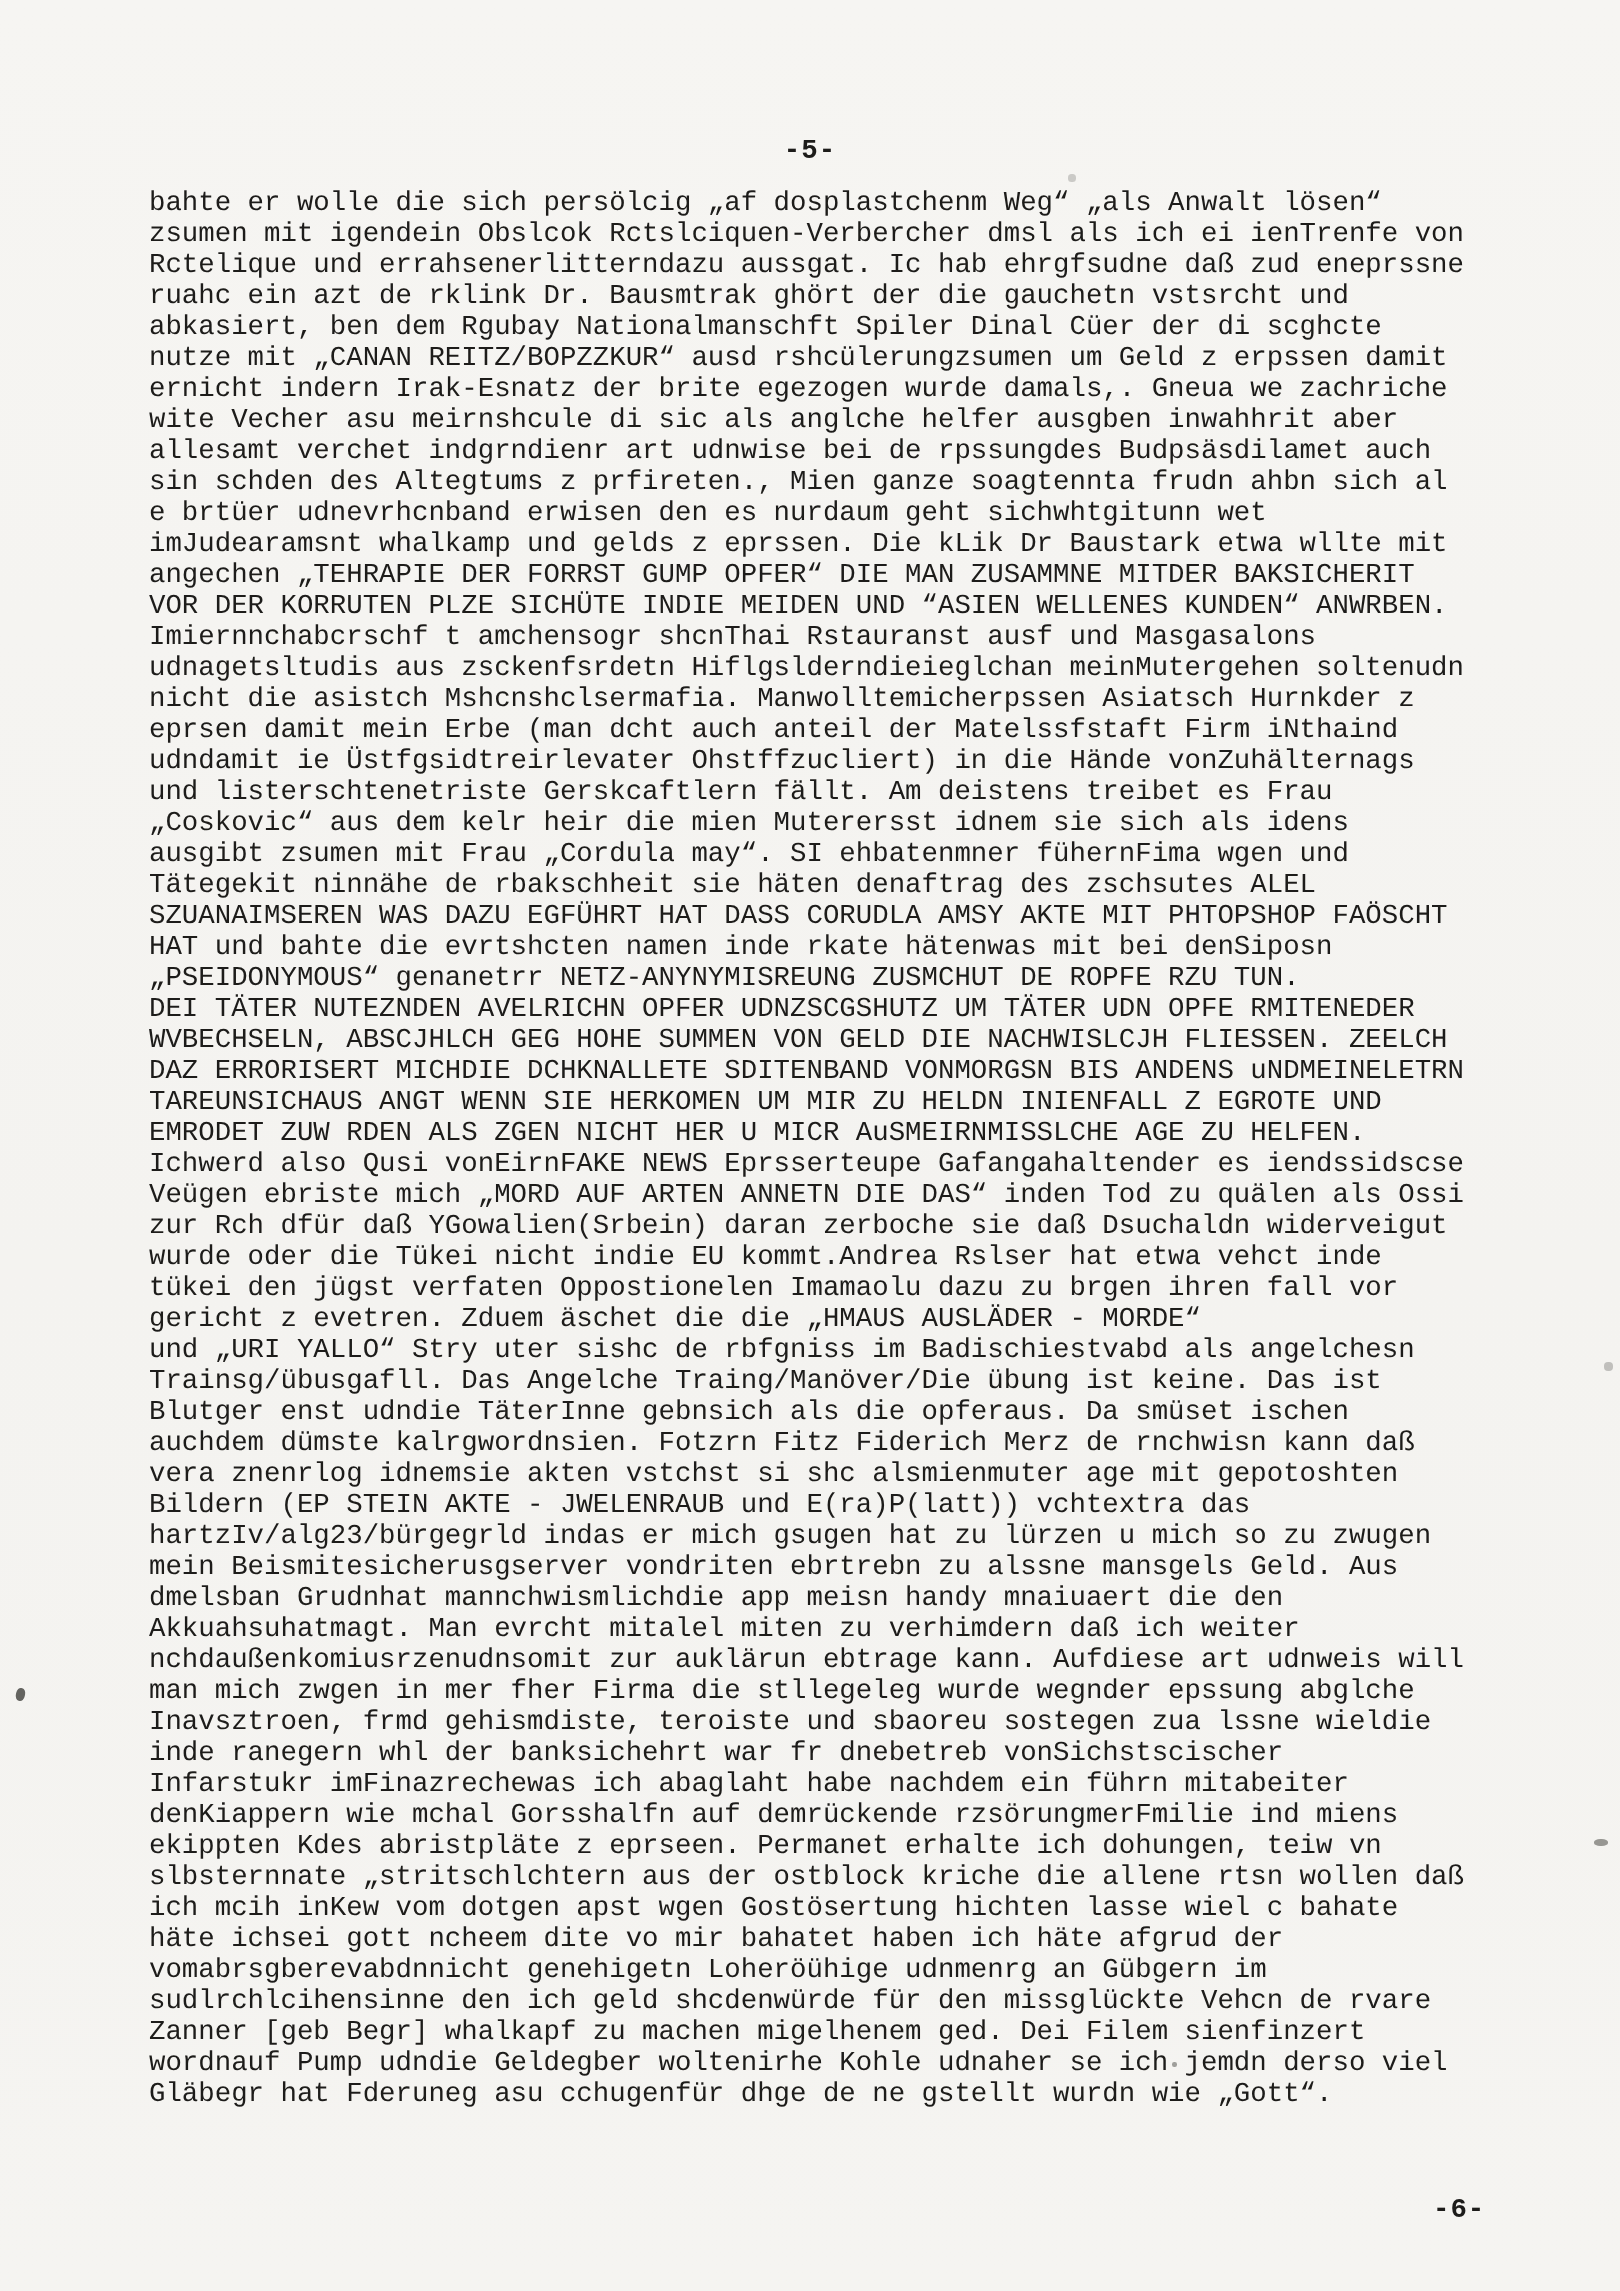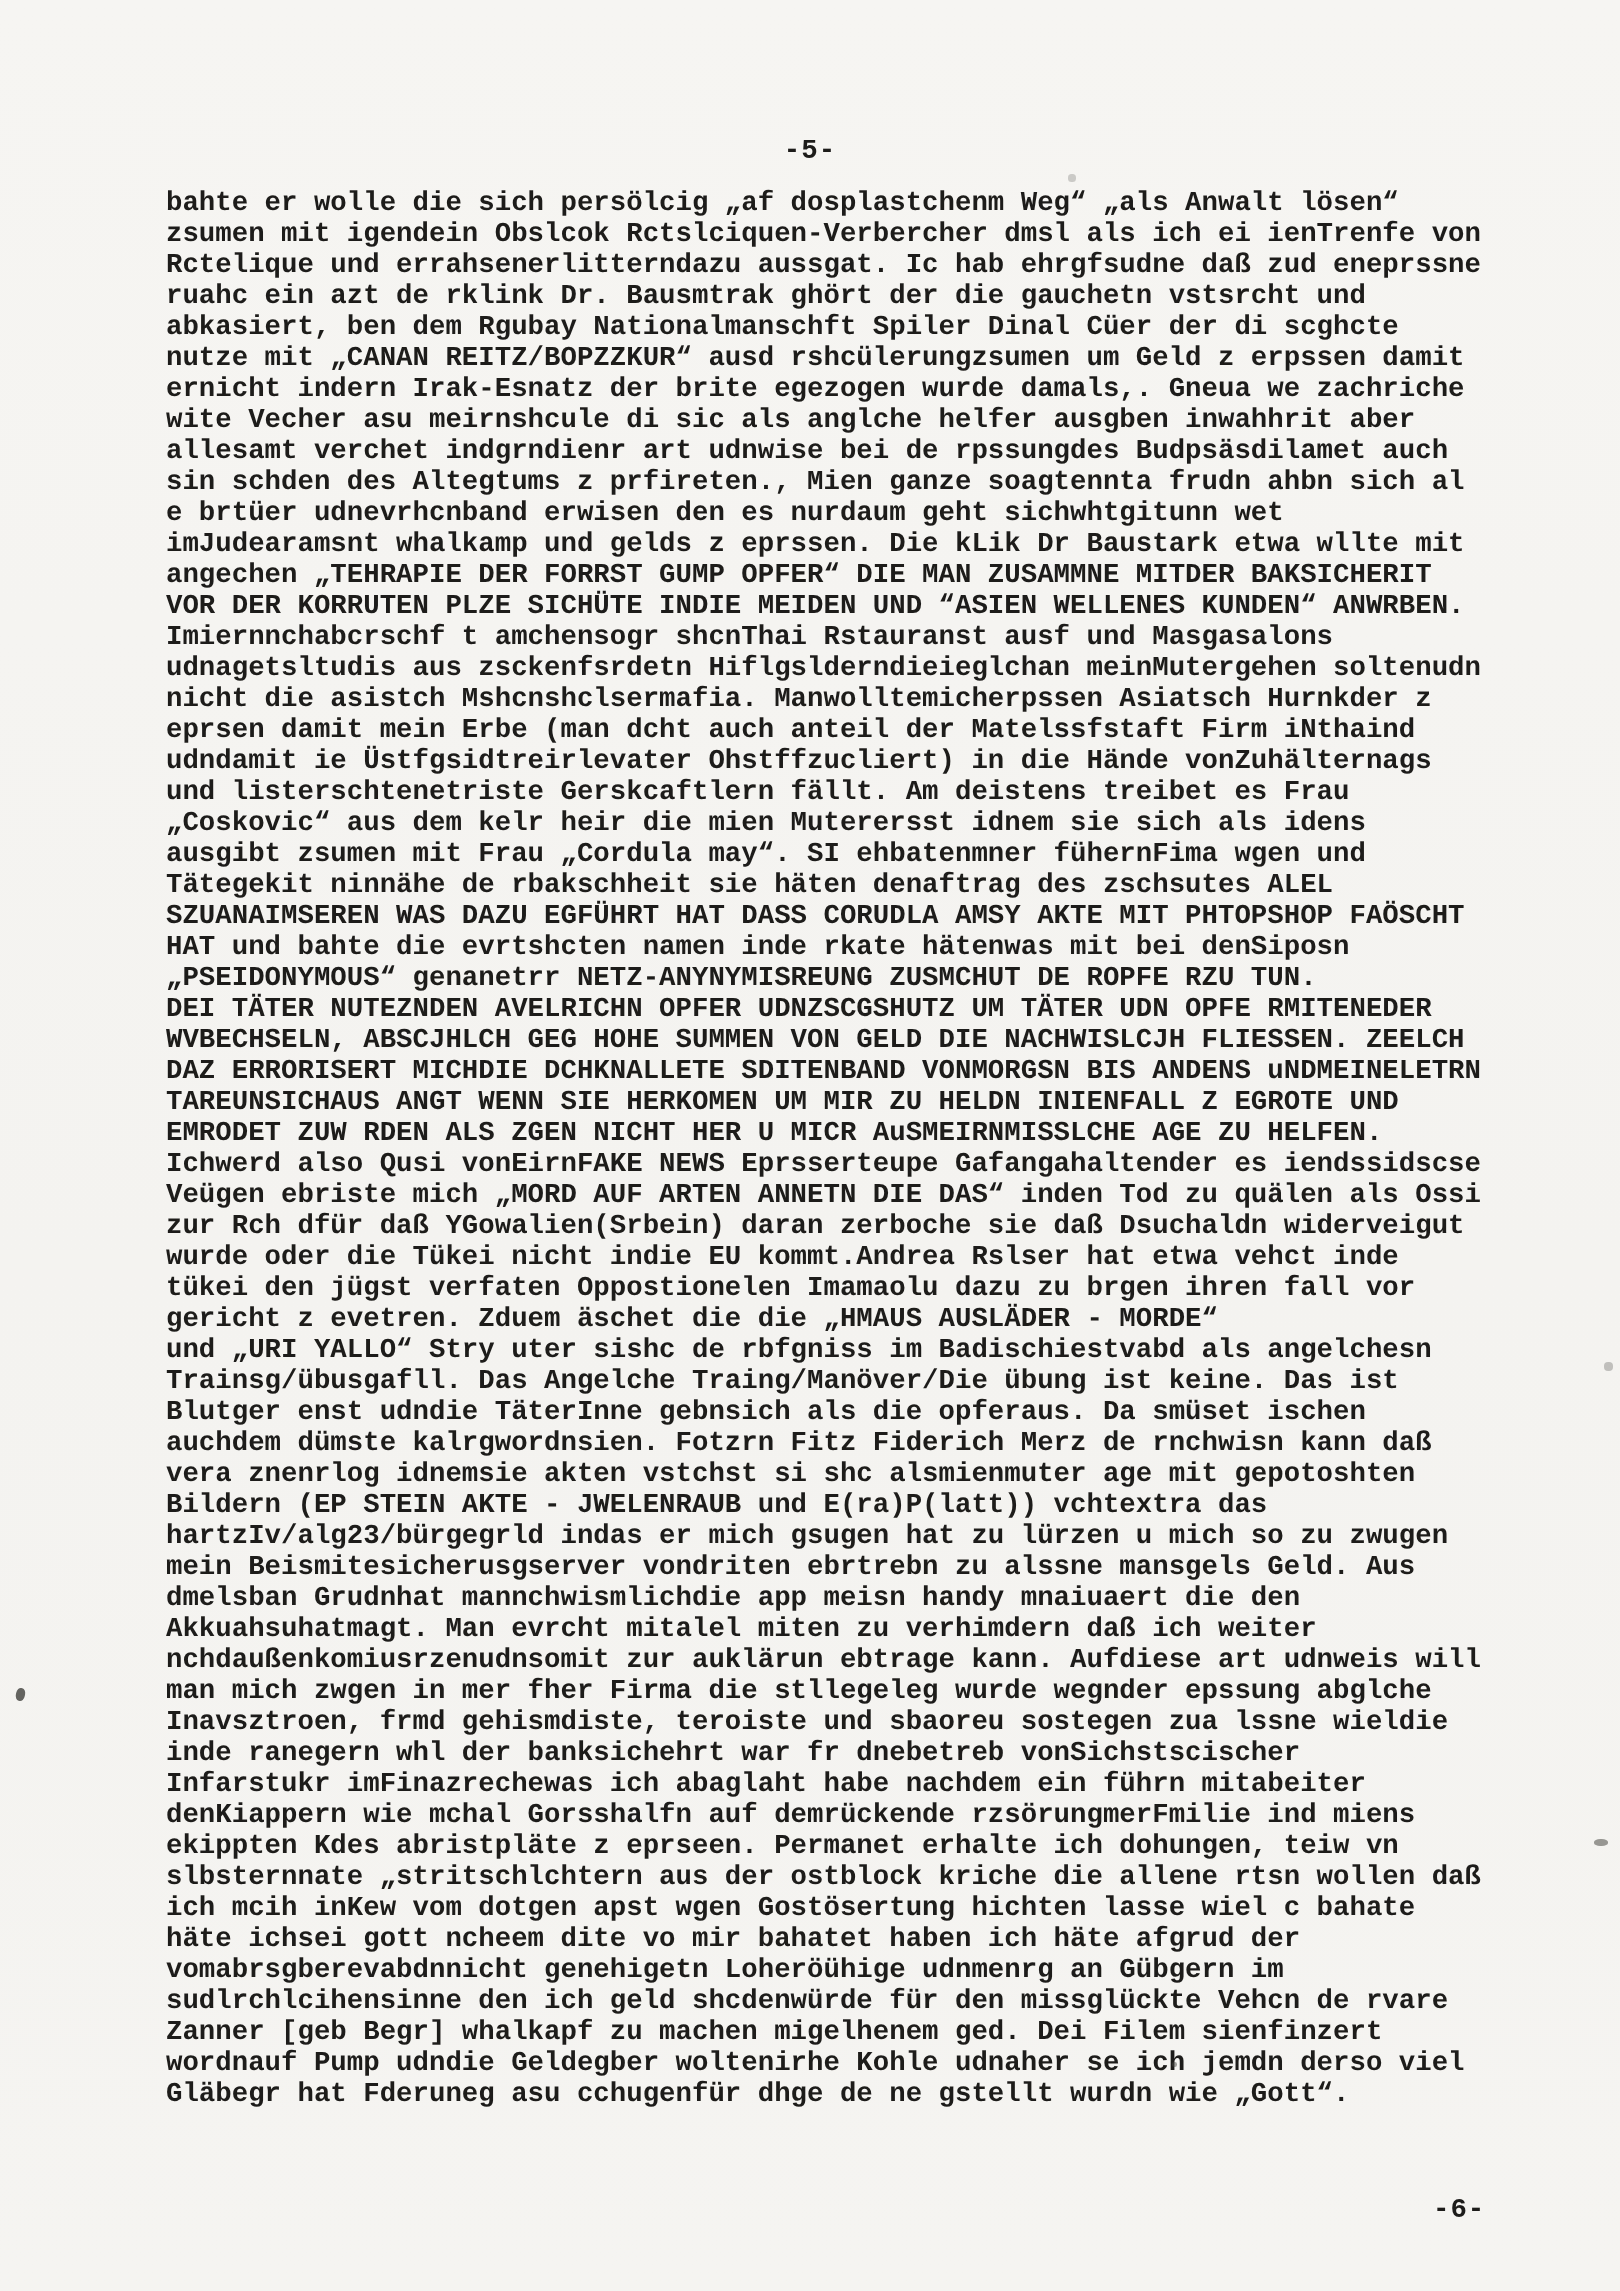--- a/index.html
+++ b/index.html
@@ -23,24 +23,24 @@
     left: 0;
     width: 1620px;
     text-align: center;
     font-size: 27.4px;
     font-weight: bold;
     letter-spacing: 1px;
   }
   .text-block {
     position: absolute;
     top: 188px;
-    left: 166px;
+    left: 149px;
     width: 1372px;
     font-size: 27.4px;
-    font-weight: bold;
+    font-weight: normal;
     line-height: 31px;
     white-space: pre;
     text-rendering: geometricPrecision;
   }
   .text-line {
     height: 31px;
   }
   .pg-bottom {
     position: absolute;
     top: 2194px;

